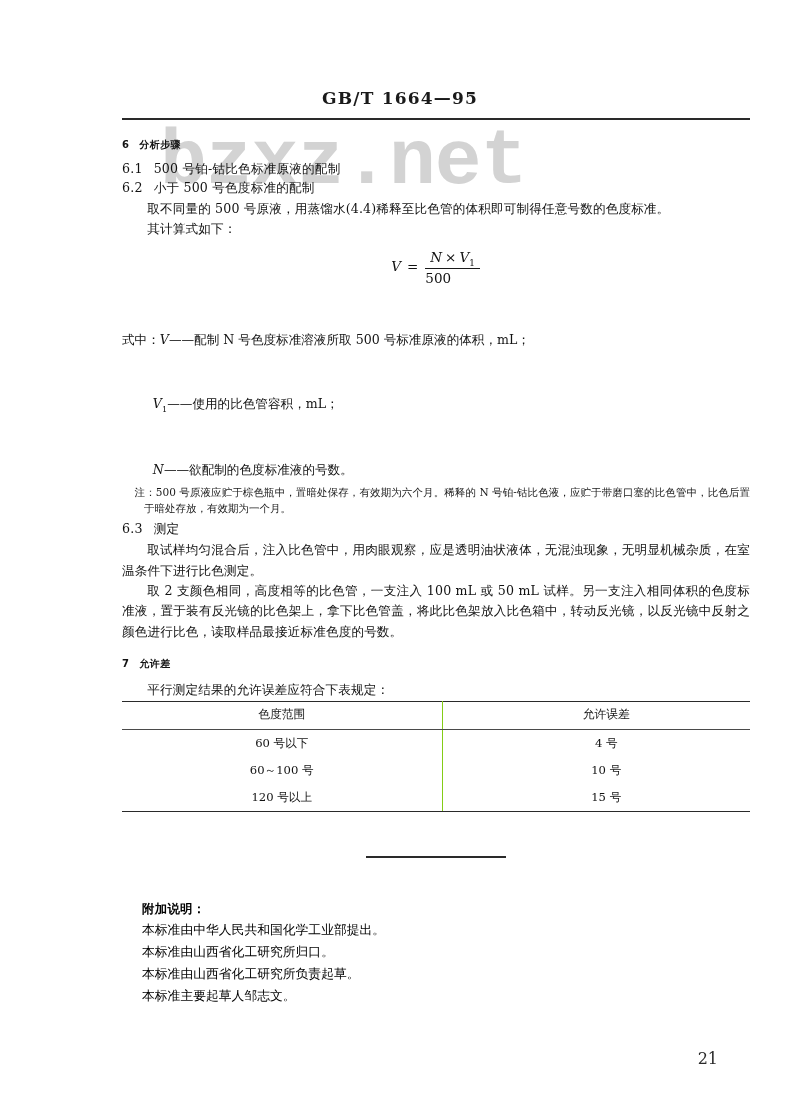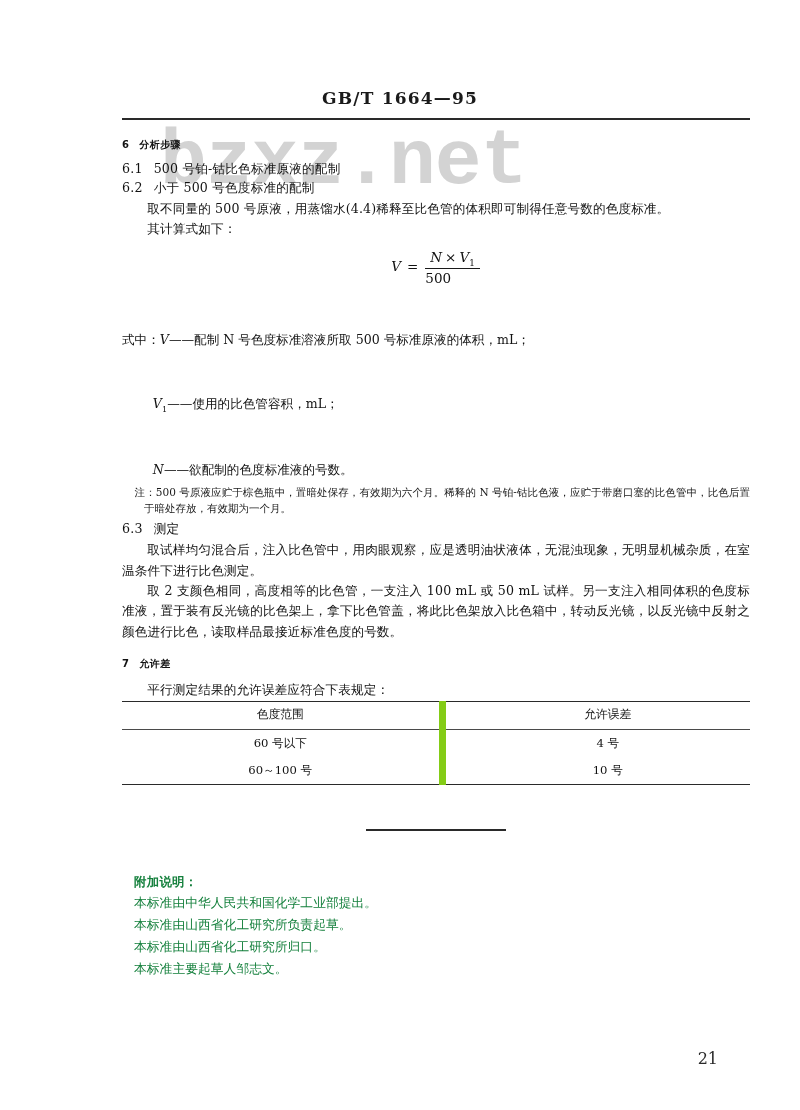--- a/index.html
+++ b/index.html
@@ -165,39 +165,39 @@
     font-weight: normal;
     padding: 6px 0;
   }
   table.spec thead th {
     padding: 5px 0 6px 0;
     font-size: 11.8px;
   }
   table.spec thead tr { border-top: 1.6px solid #2a2a2a; }
   table.spec thead th { border-bottom: 1.1px solid #4a4a4a; }
   table.spec tbody tr:last-child td { border-bottom: 1.6px solid #2a2a2a; }
-  table.spec .colsep { border-left: 7px solid #84cc16; padding-left: 20px; }
+  table.spec .colsep { border-left: 1px solid #84cc16; padding-left: 20px; }
   table.spec col.c1 { width: 320px; }
   table.spec col.c2 { width: 308px; }
 
   
   .mid-divider {
     margin: 44px auto 0 auto;
     width: 140px;
     height: 2px;
     background: #2a2a2a;
   }
 
   
   .appendix {
     margin-top: 40px;
-    margin-left: 12px;
+    margin-left: 20px;
     font-size: 12.8px;
     line-height: 1.72;
-    color: #15803d;
+    color: #000000;
   }
   .appendix .title {
     font-family: "DejaVu Sans", "Liberation Sans", sans-serif;
     font-weight: bold;
     font-size: 12.4px;
     letter-spacing: 0.3px;
   }
 
   
   .page-number {
@@ -284,30 +284,34 @@
       </thead>
       <tbody>
         <tr>
           <td>60 号以下</td>
           <td class="colsep">4 号</td>
         </tr>
         <tr>
           <td>60～100 号</td>
           <td class="colsep">10 号</td>
         </tr>
+        <tr>
+          <td>120 号以上</td>
+          <td class="colsep">15 号</td>
+        </tr>
       </tbody>
     </table>
 
     <div class="mid-divider"></div>
 
     <div class="appendix">
       <div class="title">附加说明：</div>
       <div>本标准由中华人民共和国化学工业部提出。</div>
+      <div>本标准由山西省化工研究所归口。</div>
       <div>本标准由山西省化工研究所负责起草。</div>
-      <div>本标准由山西省化工研究所归口。</div>
       <div>本标准主要起草人邹志文。</div>
     </div>
 
   </div>
 
   <div class="page-number">21</div>
 
 </div>
 
 </body></html>

